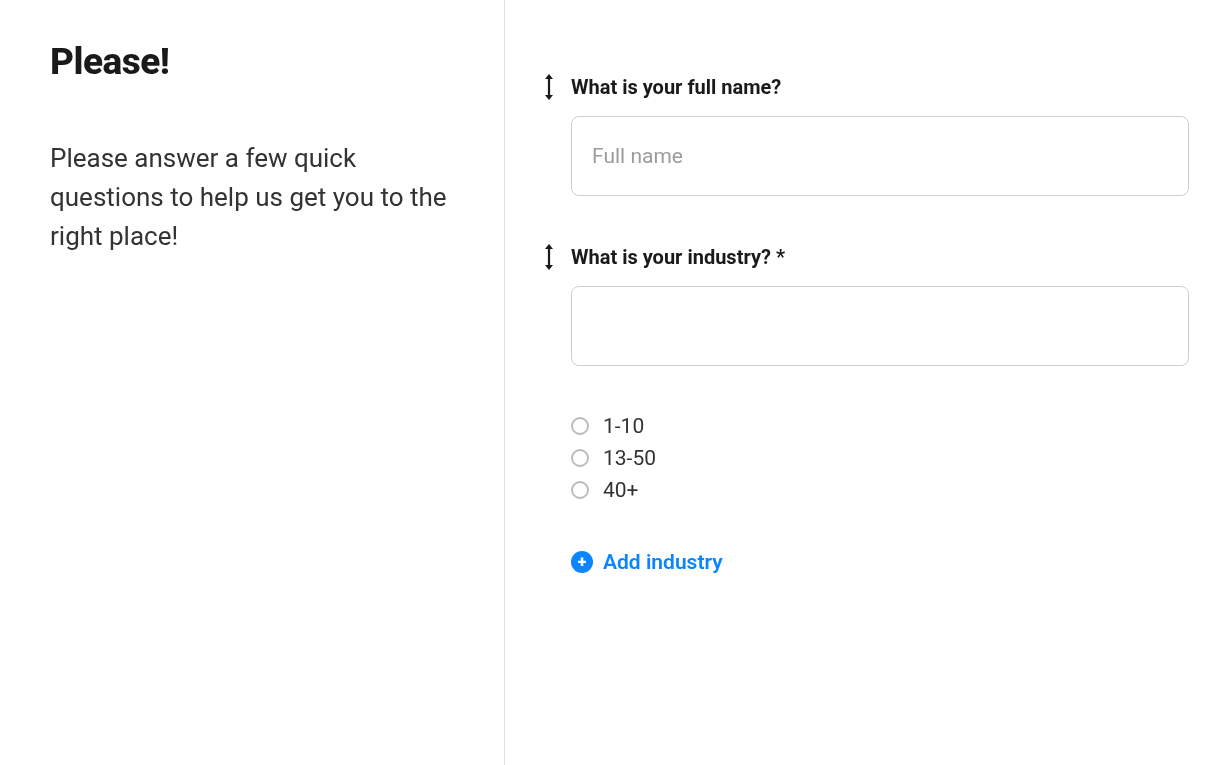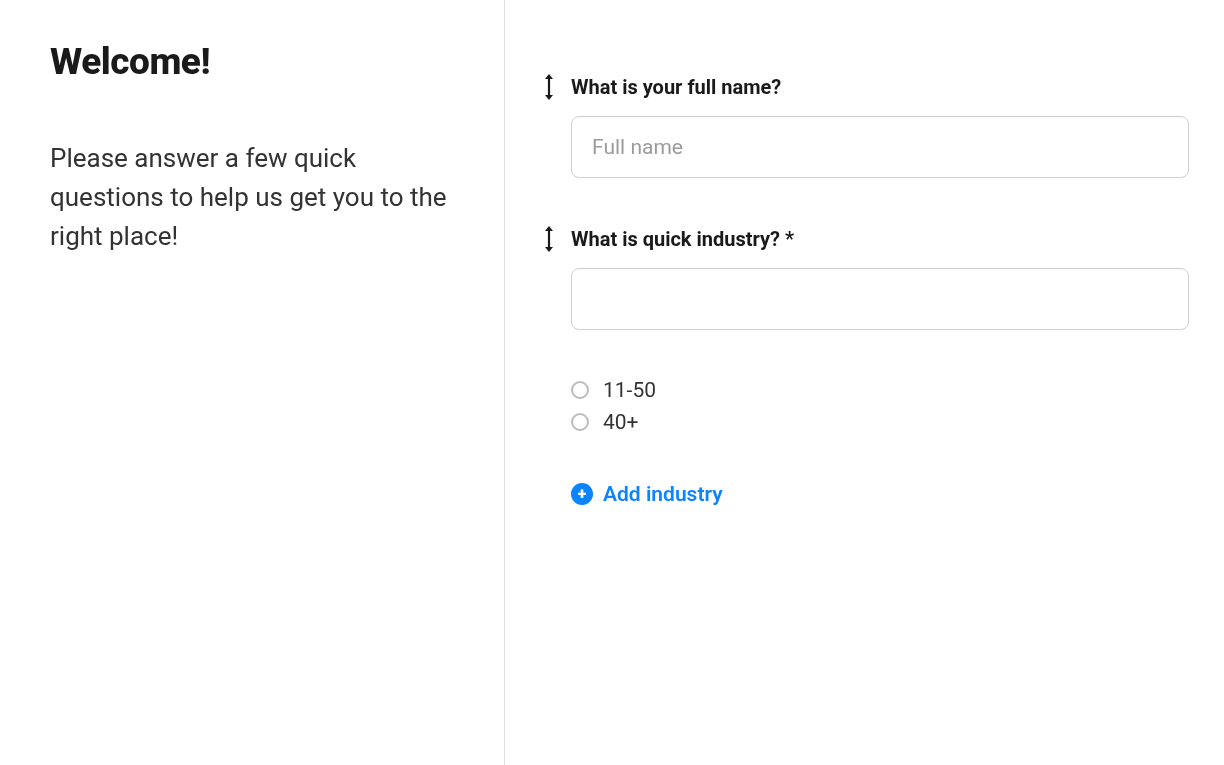--- a/index.html
+++ b/index.html
@@ -70,21 +70,21 @@
       font-weight: 700;
       color: #1a1a1a;
     }
 
     .input-container {
       margin-left: 30px;
     }
 
     .text-input {
       width: 100%;
-      height: 62px;
+      height: 80px;
       padding: 0 20px;
       font-size: 21px;
       border: 1px solid #cfcfcf;
       border-radius: 8px;
       background: #fff;
       color: #333;
       font-family: inherit;
     }
 
     .text-input::placeholder {
@@ -147,21 +147,21 @@
     .add-icon-plus {
       font-size: 16px;
       line-height: 1;
       font-weight: 900;
     }
   </style>
 </head>
 <body>
 
 <div class="left-panel">
-  <h1 class="welcome-title">Welcome!</h1>
+  <h1 class="welcome-title">Please!</h1>
   <p class="welcome-subtitle">Please answer a few quick questions to help us get you to the right place!</p>
 </div>
 
 <div class="right-panel">
 
   <div class="question-block">
     <div class="question-header">
       <span class="drag-handle">
         <svg width="12" height="26" viewBox="0 0 12 26" fill="none">
           <path d="M6 0 L2 5 L10 5 Z" fill="#1a1a1a"></path>
@@ -181,32 +181,36 @@
 
   <div class="question-block">
     <div class="question-header">
       <span class="drag-handle">
         <svg width="12" height="26" viewBox="0 0 12 26" fill="none">
           <path d="M6 0 L2 5 L10 5 Z" fill="#1a1a1a"></path>
           <line x1="6" y1="5" x2="6" y2="21" stroke="#1a1a1a" stroke-width="2.2"></line>
           <path d="M6 26 L2 21 L10 21 Z" fill="#1a1a1a"></path>
         </svg>
       </span>
-      <span class="question-label">What is quick industry? *</span>
+      <span class="question-label">What is your industry? *</span>
     </div>
     <div class="input-container">
       <input class="text-input" type="text" placeholder="" style="">
     </div>
   </div>
 
   <div class="question-block">
     <div class="radio-group">
       <label class="radio-item">
         <span class="radio-circle"></span>
-        <span class="radio-label">11-50</span>
+        <span class="radio-label">1-10</span>
+      </label>
+      <label class="radio-item">
+        <span class="radio-circle"></span>
+        <span class="radio-label">13-50</span>
       </label>
       <label class="radio-item">
         <span class="radio-circle"></span>
         <span class="radio-label">40+</span>
       </label>
     </div>
   </div>
 
   <div class="add-question">
     <span class="add-icon-circle">

